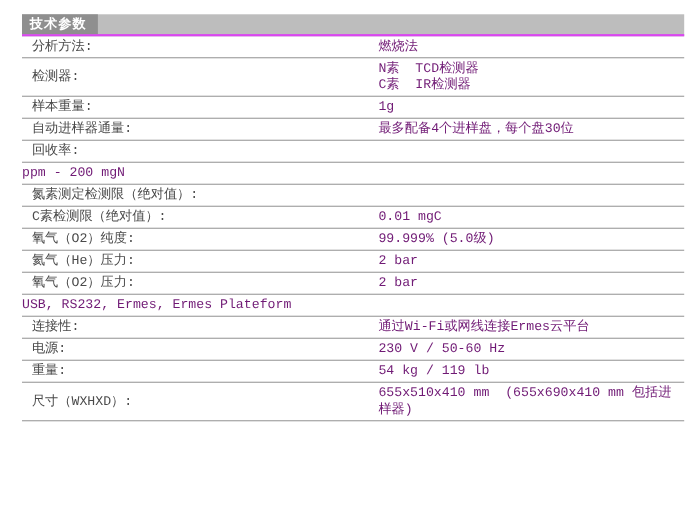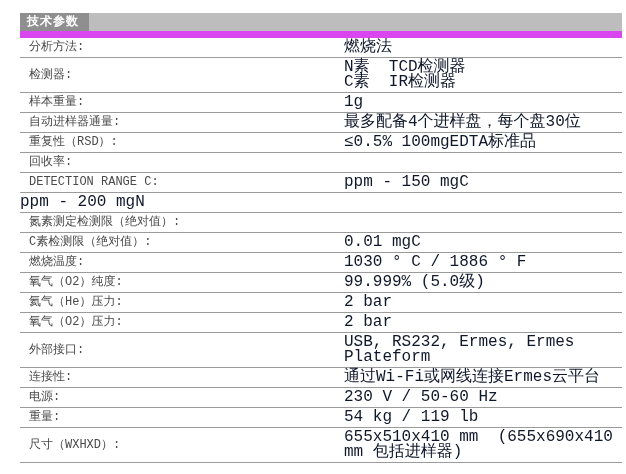--- a/index.html
+++ b/index.html
@@ -19,21 +19,21 @@
   }
   .spec-table {
     position: absolute;
     left: 20px;
     top: 13px;
     width: 602px;
   }
   .table-header {
     height: 18px;
     background: #bdbdbd;
-    border-bottom: 7px solid #d946ef;
+    border-bottom: 2px solid #d946ef;
     display: flex;
     align-items: stretch;
   }
   .table-header .title-block {
     background: #8f8f8f;
     color: #ffffff;
     font-weight: bold;
     font-size: 12px;
     line-height: 18px;
     padding: 0 10px 0 7px;
@@ -51,23 +51,23 @@
     width: 315px;
     flex: 0 0 315px;
     padding-left: 9px;
     font-size: 12px;
     line-height: 15px;
     color: #4a4a4a;
     white-space: pre-wrap;
   }
   .row .value {
     flex: 1;
-    font-size: 16px;
+    font-size: 12px;
     line-height: 15px;
-    color: #0f172a;
+    color: #701a75;
     white-space: pre-wrap;
   }
 </style>
 </head>
 <body>
 
 <div class="page">
   <div class="spec-table">
     <div class="table-header">
       <div class="title-block">技术参数</div>
@@ -87,70 +87,57 @@
   <div class="row">
     <div class="label">样本重量:</div>
     <div class="value">1g</div>
   </div>
 
   <div class="row">
     <div class="label">自动进样器通量:</div>
     <div class="value">最多配备4个进样盘，每个盘30位</div>
   </div>
 
-  <div class="row">
-    <div class="label">重复性（RSD）:</div>
-    <div class="value">≤0.5% 100mgEDTA标准品</div>
-  </div>
 
   <div class="row">
     <div class="label">回收率:</div>
   </div>
 
-  <div class="row">
-    <div class="label">DETECTION RANGE C:</div>
-    <div class="value">ppm - 150 mgC</div>
-  </div>
 
   <div class="row">
     <div class="value">ppm - 200 mgN</div>
   </div>
 
   <div class="row">
     <div class="label">氮素测定检测限（绝对值）:</div>
   </div>
 
   <div class="row">
     <div class="label">C素检测限（绝对值）:</div>
     <div class="value">0.01 mgC</div>
   </div>
 
-  <div class="row">
-    <div class="label">燃烧温度:</div>
-    <div class="value">1030 ° C / 1886 ° F</div>
-  </div>
 
 
   <div class="row">
     <div class="label">氧气（O2）纯度:</div>
     <div class="value">99.999% (5.0级)</div>
   </div>
 
   <div class="row">
     <div class="label">氦气（He）压力:</div>
     <div class="value">2 bar</div>
   </div>
 
   <div class="row">
     <div class="label">氧气（O2）压力:</div>
     <div class="value">2 bar</div>
   </div>
 
   <div class="row">
-    <div class="label">外部接口:</div>
     <div class="value">USB, RS232, Ermes, Ermes Plateform</div>
   </div>
 
   <div class="row">
     <div class="label">连接性:</div>
     <div class="value">通过Wi-Fi或网线连接Ermes云平台</div>
   </div>
 
 
   <div class="row">

